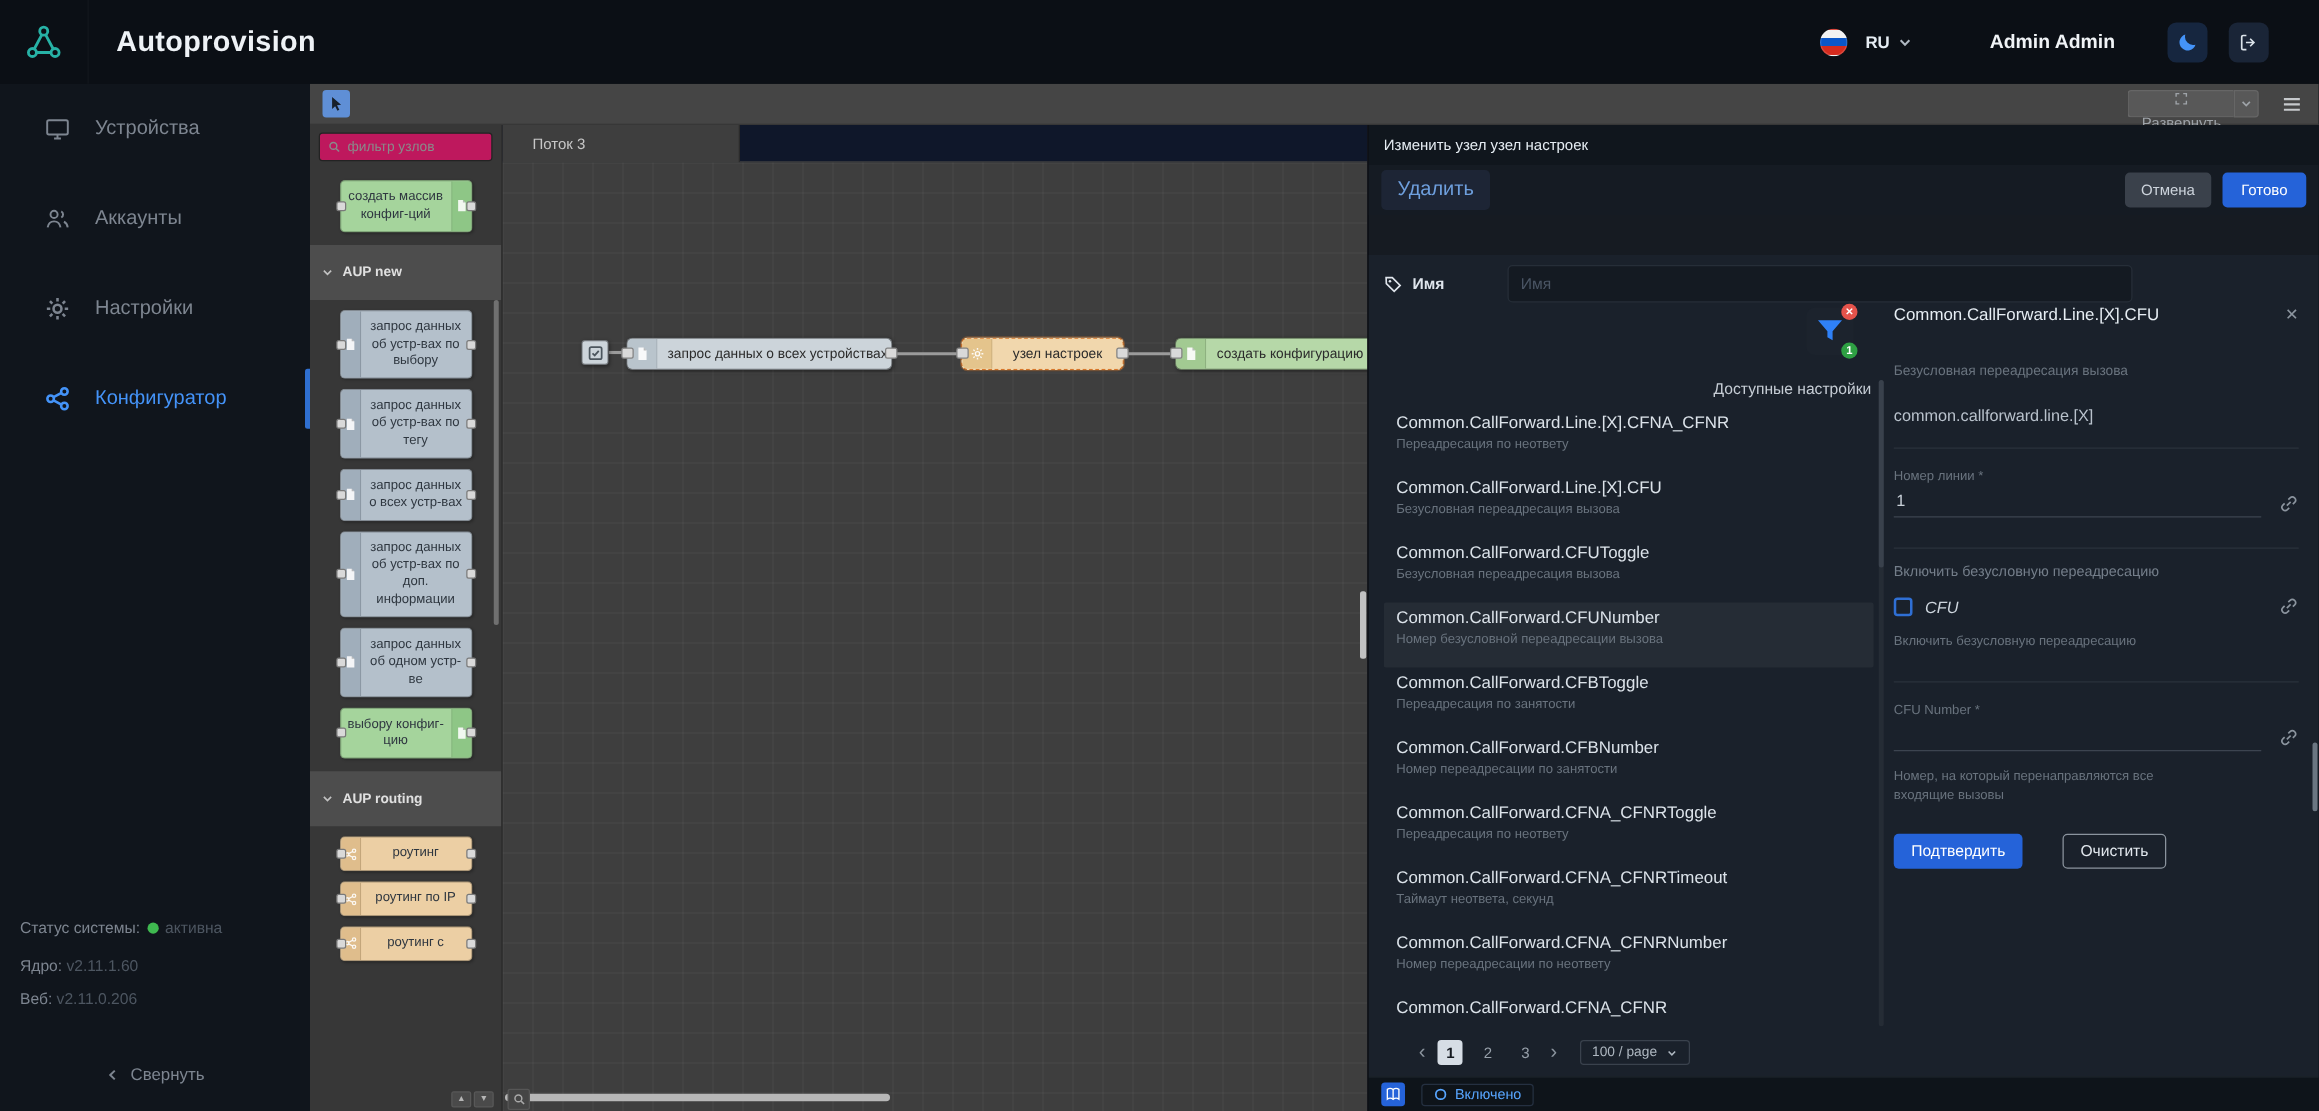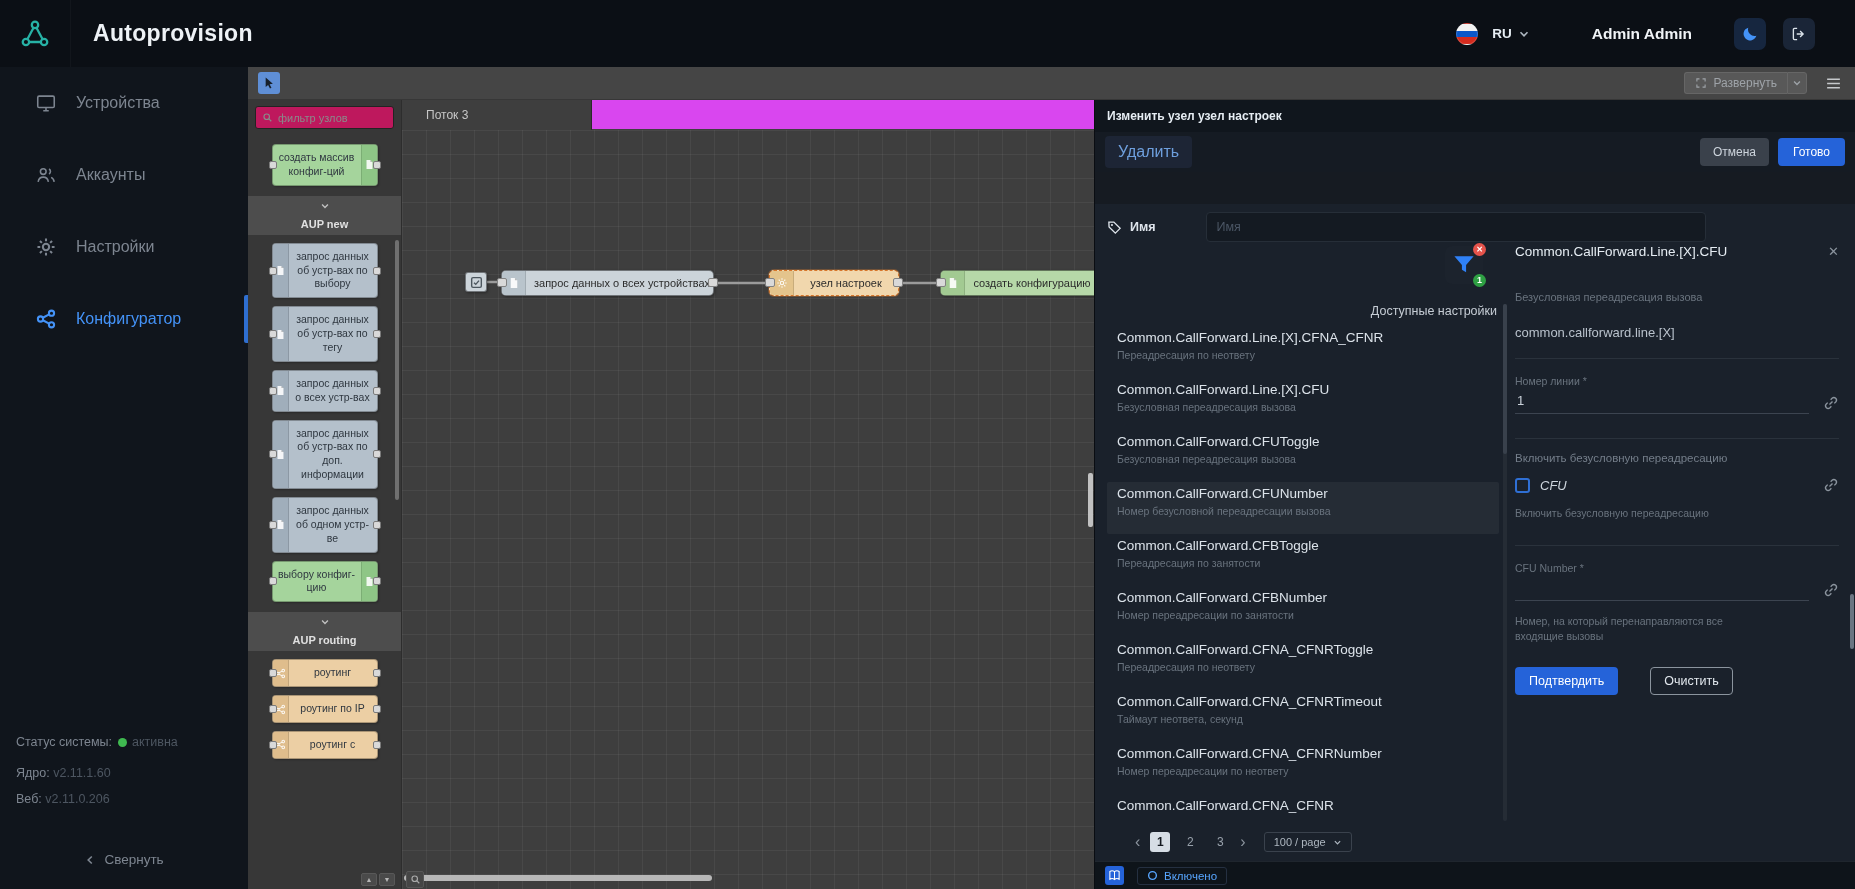--- a/index.html
+++ b/index.html
@@ -39,21 +39,21 @@
   .sb-status { top:-154px; }
   .sb-core { top:-123px; }
   .sb-web { top:-97px; }
   .sb-collapse { position:absolute; left:0; right:0; bottom:22px; text-align:center; color:#7d8590; font-size:13.5px; cursor:pointer; }
   .sb-collapse .chevl { display:inline-block; transform:rotate(90deg); margin-right:8px; color:#7d8590; }
 
   
   .workspace { position:absolute; top:67px; left:248px; right:0; bottom:0; }
   .wstoolbar { height:33px; background:#454545; border-bottom:1px solid #373737; display:flex; align-items:center; padding:0 10px; }
   .tool-cursor { width:22px; height:22px; border:none; border-radius:3px; background:#5f8fd6; color:#17202b; display:flex; align-items:center; justify-content:center; }
-  .expand-btn { height:22px; display:flex; align-items:center; gap:6px; background:#585858; border:1px solid #666; border-right:none; border-radius:3px 0 0 3px; color:#9ea3a8; font-size:12px; padding:0 10px; }
+  .expand-btn { height:22px; display:flex; align-items:center; gap:6px; background:#585858; border:1px solid #666; border-right:none; border-radius:3px 0 0 3px; color:#9ea3a8; font-size:12px; padding:0 10px;flex-direction:column; }
   .expand-caret { height:22px; width:20px; background:#585858; border:1px solid #666; border-radius:0 3px 3px 0; color:#9ea3a8; display:flex; align-items:center; justify-content:center; }
   .hamburger { width:24px; height:24px; background:transparent; border:none; color:#c6c9cc; margin-left:14px; display:flex; align-items:center; justify-content:center; }
   .wsbody { position:absolute; top:33px; left:0; right:0; bottom:0; display:flex; }
 
   
   .palette { width:154px; background:#373737; position:relative; border-right:1px solid #2d2d2d; flex:none; }
   .pal-search { position:absolute; top:6px; left:7px; right:7px; height:23px; background:#be185d; border:1px solid #232323; border-radius:3px; display:flex; align-items:center; padding:0 6px; gap:5px; color:#8a8a8a; }
   .pal-search input { flex:1; min-width:0; background:transparent; border:none; color:#bdbdbd; font-size:11px; }
   .pal-search input::placeholder { color:#8a8a8a; }
   .pal-scroll { position:absolute; top:36px; left:0; right:0; bottom:0; overflow:hidden; }
@@ -61,29 +61,29 @@
   .pal-node .pal-icon { position:absolute; top:0; bottom:0; width:16px; display:flex; align-items:center; justify-content:center; color:rgba(255,255,255,0.88); }
   .pal-node.icon-left { padding-left:21px; }
   .pal-node.icon-left .pal-icon { left:0; border-right:1px solid rgba(0,0,0,0.12); border-radius:3px 0 0 3px; }
   .pal-node.icon-right { padding-right:21px; }
   .pal-node.icon-right .pal-icon { right:0; border-left:1px solid rgba(0,0,0,0.12); border-radius:0 3px 3px 0; }
   .pal-node.green { background:#a5d49c; } .pal-node.green .pal-icon { background:#8ec686; }
   .pal-node.slate { background:#b4c0cb; } .pal-node.slate .pal-icon { background:#a0aebb; }
   .pal-node.tan { background:#eccfa4; } .pal-node.tan .pal-icon { background:#dfbd8c; }
   .pport { position:absolute; width:8px; height:8px; background:#d9d9d9; border:1px solid #7a7a7a; border-radius:2px; top:50%; margin-top:-4px; }
   .pport.l { left:-4px; } .pport.r { right:-4px; }
-  .pal-cat { margin-top:10px; background:#4d4d4d; color:#e0e0e0; font-size:11px; font-weight:bold; padding:5px 9px; display:flex; align-items:center; gap:7px; cursor:pointer;flex-direction:column; }
+  .pal-cat { margin-top:10px; background:#4d4d4d; color:#e0e0e0; font-size:11px; font-weight:bold; padding:16px 9px; display:flex; align-items:center; gap:7px; cursor:pointer; }
   .pal-cat .caret { color:#c2c2c2; }
   .pal-sb { position:absolute; right:2px; top:140px; width:4px; height:260px; background:#8f8f8f; border-radius:2px; opacity:0.65; }
   .pal-foot { position:absolute; right:6px; bottom:3px; display:flex; gap:2px; }
   .pal-foot button { width:16px; height:13px; background:#4a4a4a; border:1px solid #585858; border-radius:2px; color:#b5b5b5; font-size:7px; line-height:1; display:flex; align-items:center; justify-content:center; }
 
   
   .canvas { flex:1; position:relative; background:#323232; overflow:hidden; }
-  .cv-tabbar { height:30px; background:#d946ef; border-bottom:1px solid #404040; display:flex; }
+  .cv-tabbar { height:30px; background:#0f172a; border-bottom:1px solid #404040; display:flex; }
   .cv-tab { width:190px; height:30px; background:#3e3e3e; border-right:1px solid #2b2b2b; color:#c7c7c7; font-size:12px; line-height:30px; padding-left:24px; cursor:pointer; }
   .cv-area { position:absolute; top:30px; left:0; right:0; bottom:0;
     background-color:#3e3e3e;
     background-image:linear-gradient(rgba(255,255,255,0.05) 1px, transparent 1px),linear-gradient(90deg, rgba(255,255,255,0.05) 1px, transparent 1px);
     background-size:24px 24px; }
   .cv-wires { position:absolute; inset:0; }
   .fnode { position:absolute; height:26px; display:flex; align-items:center; border:1px solid rgba(0,0,0,0.45); border-radius:5px; font-size:11px; color:#2c2c2c; box-shadow:1px 1px 3px rgba(0,0,0,0.35); cursor:move; }
   .fnode-icon { width:24px; height:100%; display:flex; align-items:center; justify-content:center; border-right:1px solid rgba(0,0,0,0.12); border-radius:4px 0 0 4px; color:rgba(255,255,255,0.9); }
   .fnode-label { flex:1; text-align:center; padding:0 8px; white-space:nowrap; overflow:hidden; }
   .fnode.gray { background:#ccd4da; } .fnode.gray .fnode-icon { background:#b9c4cc; }
@@ -93,21 +93,21 @@
   .nport { position:absolute; width:10px; height:9px; background:#d9d9d9; border:1px solid #828282; border-radius:2px; top:50%; margin-top:-5px; }
   .nport.l { left:-5px; } .nport.r { right:-5px; }
   .btn-node { position:absolute; width:22px; height:20px; background:#ccd4da; border:1px solid rgba(0,0,0,0.45); border-radius:3px; display:flex; align-items:center; justify-content:center; color:#4c565e; cursor:pointer; box-shadow:1px 1px 3px rgba(0,0,0,0.35); }
   .cv-hscroll { position:absolute; left:2px; bottom:8px; height:6px; right:2px; }
   .cv-hthumb { width:308px; height:6px; background:#c4c4c4; border-radius:3px; opacity:0.9; }
   .cv-vthumb { position:absolute; right:1px; top:343px; width:5px; height:54px; background:#cfcfcf; border-radius:2px; opacity:0.9; }
   .cv-zoom { position:absolute; left:4px; bottom:1px; width:18px; height:17px; background:#454545; border:1px solid #565656; border-radius:2px; color:#a9a9a9; display:flex; align-items:center; justify-content:center; }
 
   
   .editpanel { width:761px; flex:none; position:relative; background:#161b22; border-left:1px solid #0a0d12; }
-  .ep-title { position:absolute; top:0; left:0; right:0; height:32px; line-height:32px; padding-left:12px; background:#10161d; color:#e6edf3; font-size:12px; font-weight:bold; }
+  .ep-title { position:absolute; top:0; left:0; right:0; height:32px; line-height:32px; padding-left:12px; background:#10161d; color:#e6edf3; font-size:12px; font-weight:normal; }
   .ep-actions { position:absolute; top:32px; left:0; right:0; height:40px; background:#151b23; display:flex; align-items:center; padding:0 10px; gap:9px; }
   .btn-delete { background:#1d2535; color:#6e9fdd; border:none; border-radius:4px; font-size:16px; padding:7px 13px; }
   .btn-cancel { background:#3a414b; color:#cdd4dc; border:none; border-radius:4px; font-size:12px; padding:7px 13px; }
   .btn-done { background:#2563d9; color:#fff; border:none; border-radius:4px; font-size:12px; padding:7px 15px; }
   .ep-tabs { position:absolute; top:72px; left:0; right:0; height:32px; background:#10161d; display:flex; align-items:flex-end; padding-right:10px; }
   .ep-tab { height:28px; display:flex; align-items:center; gap:7px; padding:0 15px; font-size:12px; color:#dfe5ec; font-weight:bold; background:#1a212b; border-radius:4px 4px 0 0; cursor:pointer; }
   .ep-mini { width:22px; height:22px; margin-left:7px; margin-bottom:5px; border-radius:4px; border:none; background:transparent; color:#8b949e; display:flex; align-items:center; justify-content:center; }
   .ep-mini.blue { background:#2563d9; color:#fff; }
   .ep-form { position:absolute; top:104px; bottom:28px; left:0; right:0; background:#1a212b; }
 

